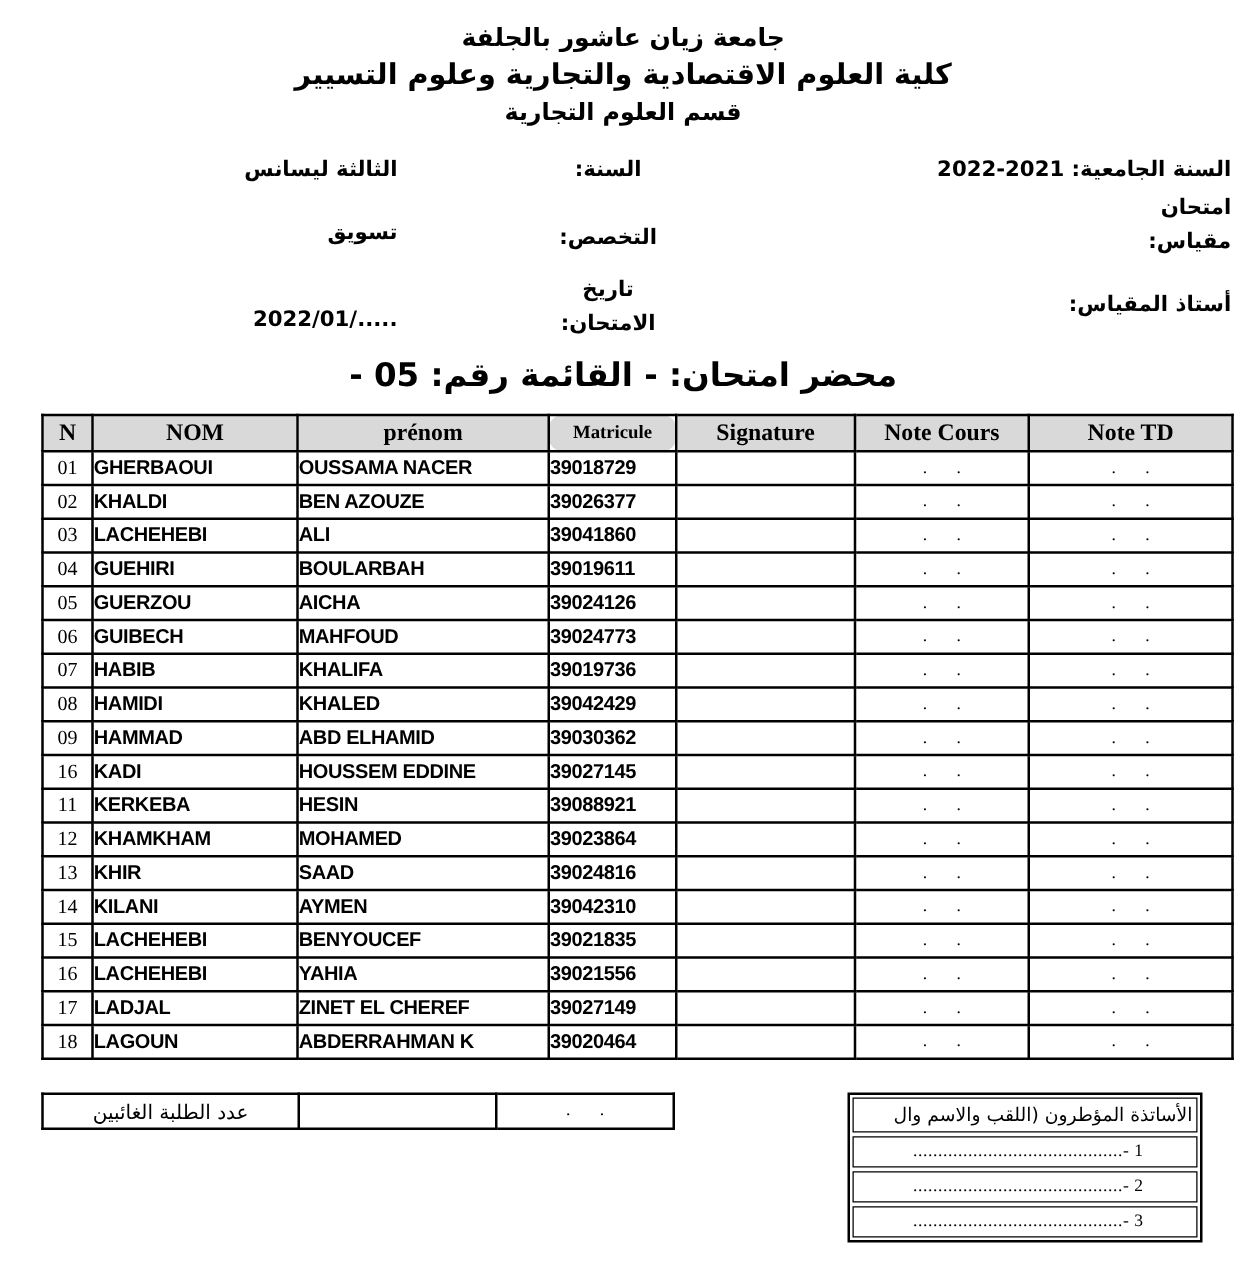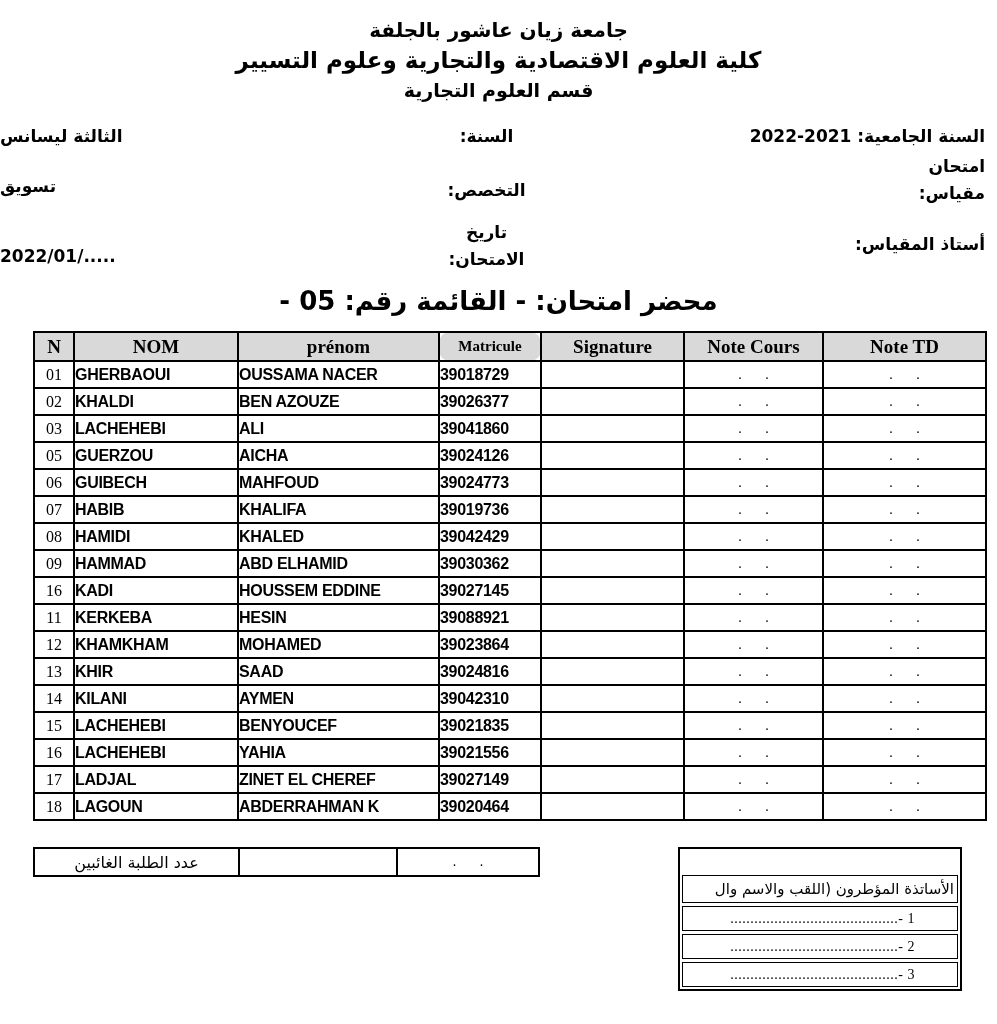--- a/index.html
+++ b/index.html
@@ -17,21 +17,21 @@
   
   .info-grid {
     direction:rtl; display:grid;
     grid-template-columns:330px 337px 318px;
     grid-template-rows:42px 64px 70px;
     padding-right:12px;
   }
   .info-grid .cell { font-weight:700; font-size:17px; line-height:27px; }
   .col-right  { text-align:right; }
   .col-center { text-align:center; }
-  .col-left   { text-align:left; }
+  .col-left   { text-align:right; }
   .pt18 { padding-top:18px; } .pt6 { padding-top:6px; }  .pt30 { padding-top:30px; }
   .pt26 { padding-top:26px; } .pt20 { padding-top:20px; } .pt8 { padding-top:8px; }
   .pt32 { padding-top:32px; }
   .ltr-val { direction:ltr; unicode-bidi:isolate; }
 
   
   .doc-title {
     direction:rtl; text-align:center; font-size:26px; font-weight:700;
     line-height:36px; margin-top:2px;
   }
@@ -69,21 +69,21 @@
   table.summary td.s-blank { width:156px; }
   table.summary td.s-dots {
     width:140px; text-align:center; font-family:"Liberation Serif", serif;
     font-size:14px; word-spacing:20px;
   }
 
   .supervisors { width:276px; border:2px solid #000; padding:2px; align-self:flex-start; }
   .supervisors .s-header {
     border:1px solid #000; height:26px; line-height:26px;
     direction:rtl; text-align:right; white-space:nowrap; overflow:hidden;
-    font-size:15px; padding-right:3px;margin-top:24px;
+    font-size:15px; padding-right:3px;
   }
   .supervisors .s-line {
     border:1px solid #000; height:25px; line-height:24px; margin-top:3px;
     direction:ltr; text-align:right; padding-right:42px; box-sizing:border-box;
     font-family:"Liberation Serif", serif; font-size:14px; letter-spacing:0.5px;
     white-space:nowrap; overflow:hidden;
   }
 </style>
 </head>
 <body>
@@ -168,20 +168,29 @@
         <tr>
           <td class="c-n">03</td>
           <td class="c-nom">LACHEHEBI</td>
           <td class="c-prenom">ALI</td>
           <td class="c-mat">39041860</td>
           <td></td>
           <td class="c-note">. .</td>
           <td class="c-note">. .</td>
         </tr>
 
+        <tr>
+          <td class="c-n">04</td>
+          <td class="c-nom">GUEHIRI</td>
+          <td class="c-prenom">BOULARBAH</td>
+          <td class="c-mat">39019611</td>
+          <td></td>
+          <td class="c-note">. .</td>
+          <td class="c-note">. .</td>
+        </tr>
 
         <tr>
           <td class="c-n">05</td>
           <td class="c-nom">GUERZOU</td>
           <td class="c-prenom">AICHA</td>
           <td class="c-mat">39024126</td>
           <td></td>
           <td class="c-note">. .</td>
           <td class="c-note">. .</td>
         </tr>

